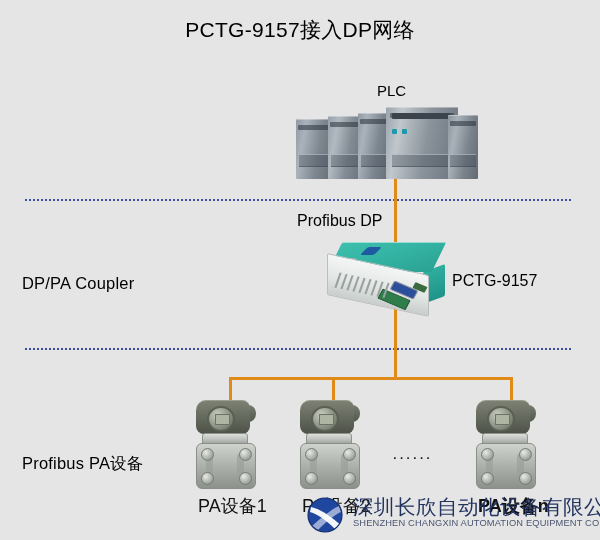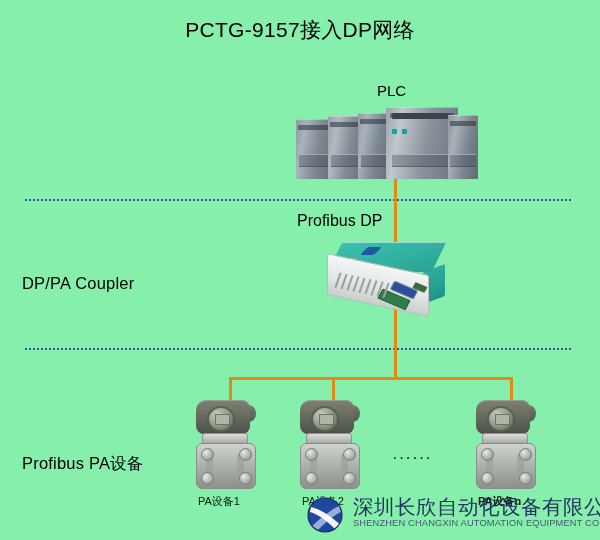--- a/index.html
+++ b/index.html
@@ -7,21 +7,21 @@
     padding: 0;
     background: #ffffff;
   }
   body {
     font-family: "Liberation Sans", "DejaVu Sans", sans-serif;
   }
   #canvas {
     position: relative;
     width: 600px;
     height: 540px;
-    background: #86efac;
+    background: #e5e5e5;
     overflow: hidden;
   }
 
   
   .title {
     position: absolute;
     left: 0;
     top: 16px;
     width: 600px;
     text-align: center;
@@ -79,21 +79,21 @@
     font-size: 16px;
     color: #000000;
     white-space: nowrap;
   }
   .lbl-plc  { left: 377px; top: 82px;  font-size: 15px; }
   .lbl-dp   { left: 297px; top: 212px; }
   .lbl-pctg { left: 452px; top: 272px; font-size: 16px; }
 
   .dev-label {
     position: absolute;
-    font-size: 11px;
+    font-size: 18px;
     color: #111111;
     white-space: nowrap;
   }
   .dl1 { left: 198px; top: 494px; }
   .dl2 { left: 302px; top: 494px; }
   .dl3 { left: 478px; top: 494px; font-weight: bold; }
 
   .ellipsis {
     position: absolute;
     left: 392px;
@@ -443,20 +443,21 @@
       <div class="cpl-vent" style="left:6px;"></div>
       <div class="cpl-vent" style="left:12px;"></div>
       <div class="cpl-vent" style="left:18px;"></div>
       <div class="cpl-vent" style="left:24px;"></div>
       <div class="cpl-vent" style="left:30px;"></div>
       <div class="cpl-vent" style="left:36px;"></div>
       <div class="cpl-vent" style="left:42px;"></div>
       <div class="cpl-vent" style="left:48px;"></div>
     </div>
   </div>
+  <div class="inline-label lbl-pctg">PCTG-9157</div>
 
   <div class="pa-dev pa1">
     <div class="pa-neck"></div>
     <div class="pa-head">
       <div class="pa-face">
         <div class="pa-lcd"></div>
       </div>
     </div>
     <div class="pa-flange"></div>
     <div class="pa-body">

